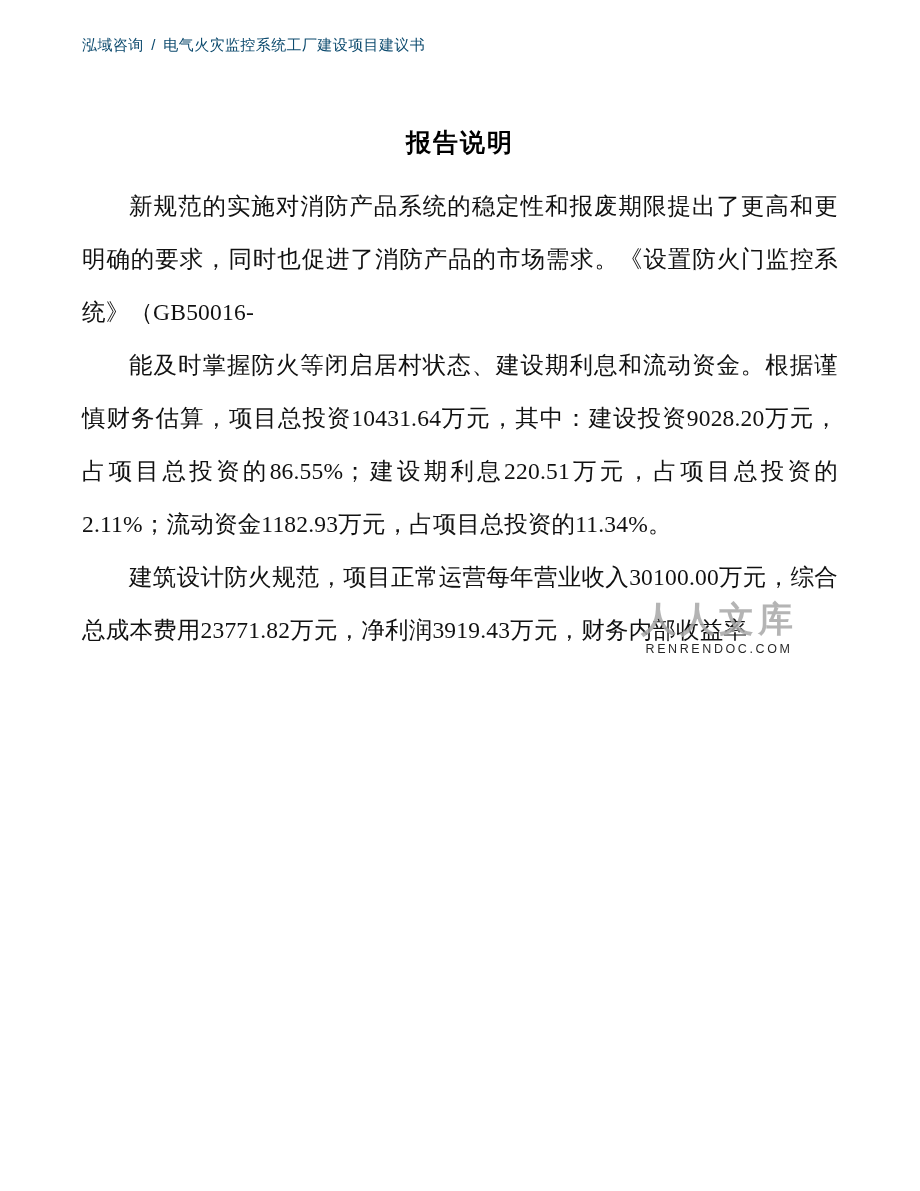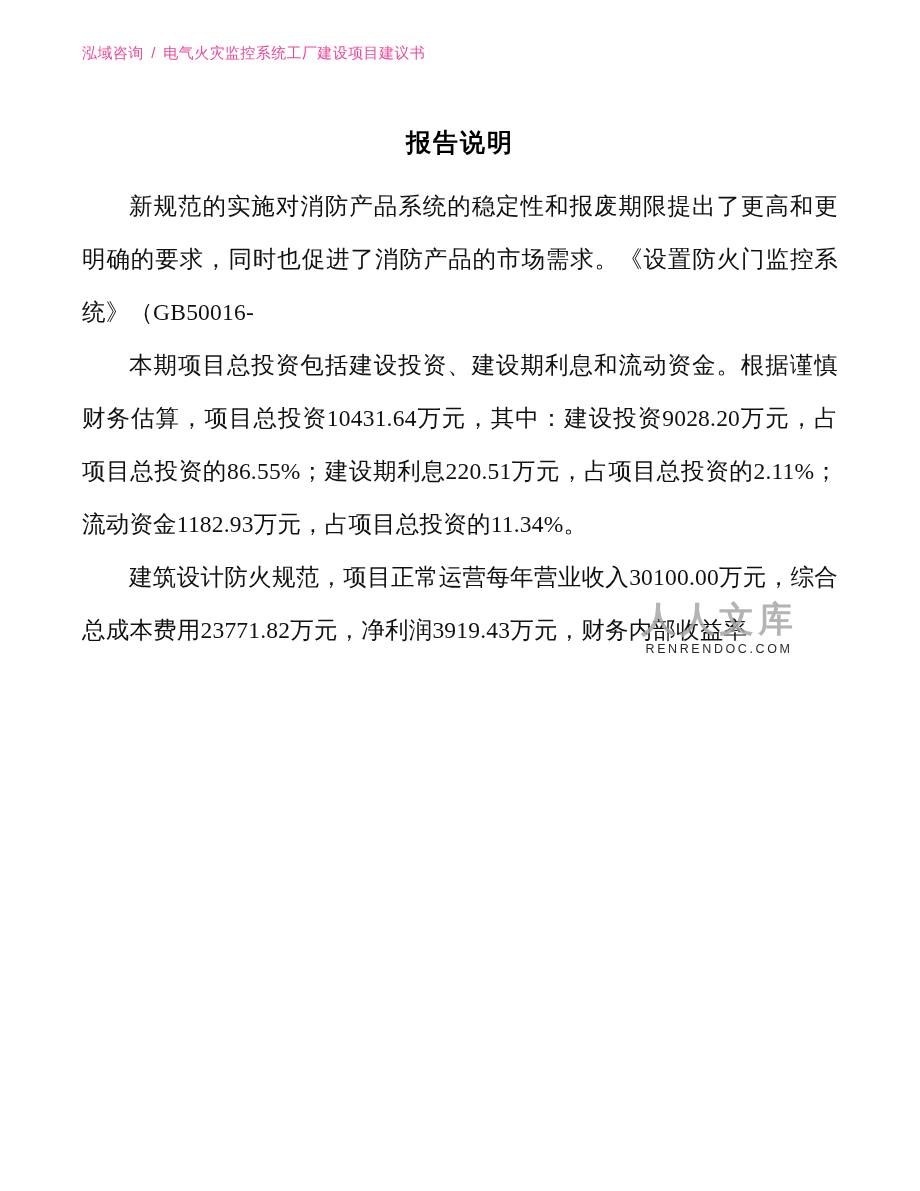--- a/index.html
+++ b/index.html
@@ -12,26 +12,26 @@
   }
   .page {
     position: relative;
     width: 920px;
     height: 1191px;
     background: #ffffff;
     overflow: hidden;
   }
   .header {
     position: absolute;
-    top: 44px;
+    top: 36px;
     left: 82px;
     right: 82px;
     font-family: "Liberation Sans", sans-serif;
     font-size: 15px;
-    color: #ec4899;
+    color: #0c4a6e;
     letter-spacing: 0.4px;
     white-space: nowrap;
   }
   .header .sep {
     display: inline-block;
     padding: 0 3px;
   }
   .doc-title {
     position: absolute;
     top: 126px;
@@ -99,21 +99,21 @@
   <div class="header">
     <span>泓域咨询</span>
     <span class="sep">/</span>
     <span>电气火灾监控系统工厂建设项目建议书</span>
   </div>
 
   <div class="doc-title">报告说明</div>
 
   <div class="body-wrap">
     <p class="para">新规范的实施对消防产品系统的稳定性和报废期限提出了更高和更明确的要求，同时也促进了消防产品的市场需求。《设置防火门监控系统》（GB50016-</p>
-    <p class="para">本期项目总投资包括建设投资、建设期利息和流动资金。根据谨慎财务估算，项目总投资10431.64万元，其中：建设投资9028.20万元，占项目总投资的86.55%；建设期利息220.51万元，占项目总投资的2.11%；流动资金1182.93万元，占项目总投资的11.34%。</p>
+    <p class="para">能及时掌握防火等闭启居村状态、建设期利息和流动资金。根据谨慎财务估算，项目总投资10431.64万元，其中：建设投资9028.20万元，占项目总投资的86.55%；建设期利息220.51万元，占项目总投资的2.11%；流动资金1182.93万元，占项目总投资的11.34%。</p>
     <p class="para">建筑设计防火规范，项目正常运营每年营业收入30100.00万元，综合总成本费用23771.82万元，净利润3919.43万元，财务内部收益率</p>
   </div>
 
   <div class="watermark">
     <div class="wm-main">人人文库</div>
     <div class="wm-sub">RENRENDOC.COM</div>
   </div>
 
 </div>
 

